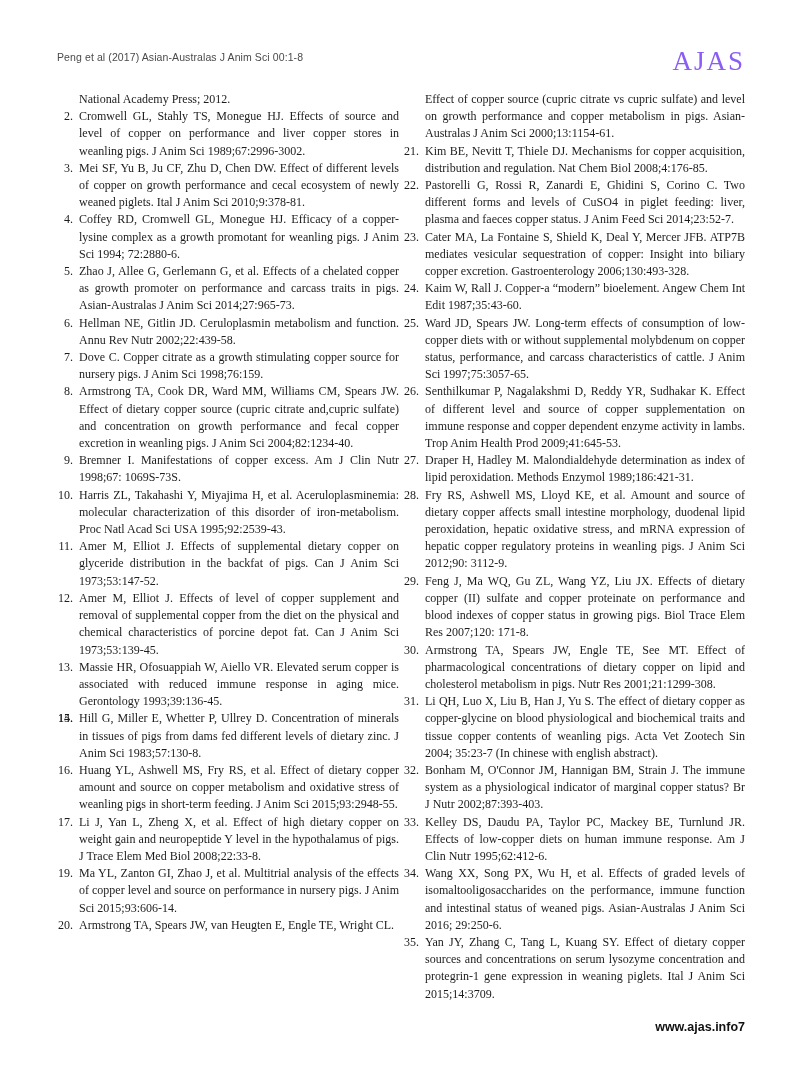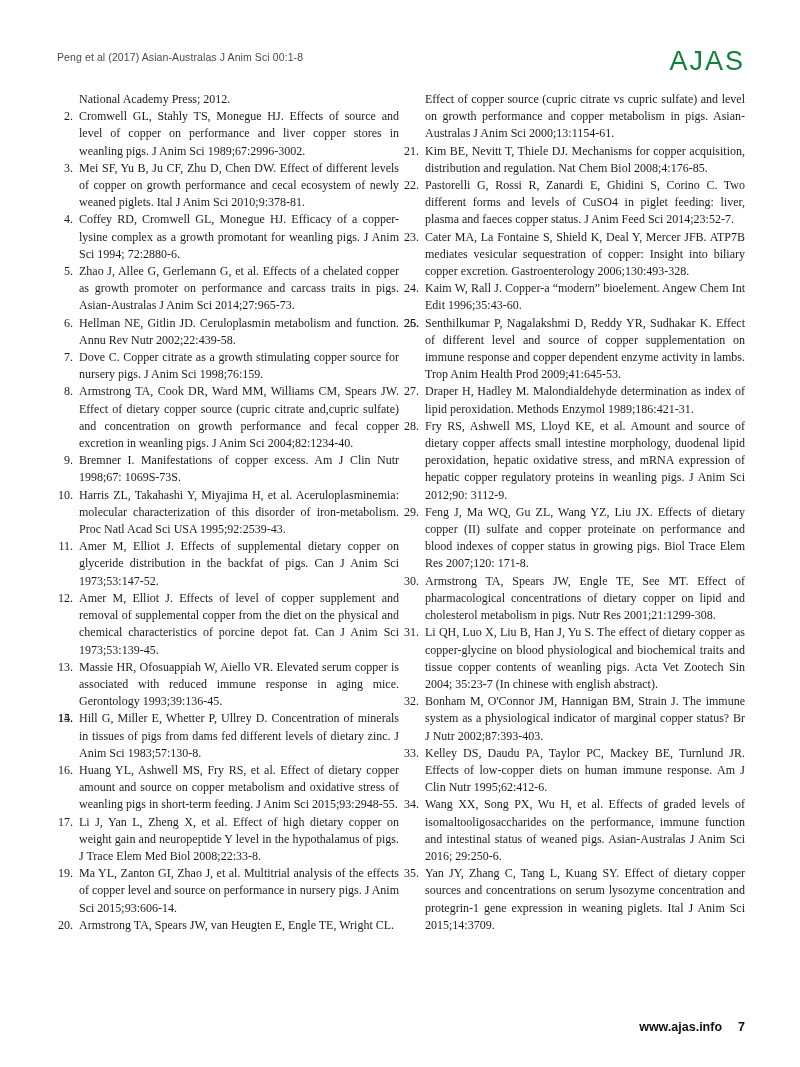--- a/index.html
+++ b/index.html
@@ -52,35 +52,34 @@
     width: 16px;
     text-align: right;
     white-space: nowrap;
   }
   
   #footer {
     position: absolute;
     right: 55px; top: 1020px;
     display: flex;
     align-items: baseline;
-    gap: 16px;
     font-family: "Liberation Sans", sans-serif;
     font-weight: bold;
     font-size: 12.5px;
     color: #111111;
   }
 </style>
 </head>
 <body>
 
 <div id="page">
 
   <div id="running-head">Peng et al (2017) Asian-Australas J Anim Sci 00:1-8</div>
 
-  <div id="journal-logo" style="color: #15803d;">AJAS</div>
+  <div id="journal-logo" style="color: #8b5cf6; font-family: Liberation Serif, serif;">AJAS</div>
 
   <div id="columns">
     <div class="col" id="col-left">
         <div class="ref"><span>National Academy Press; 2012.</span></div>
         <div class="ref"><span class="num">2.</span><span>Cromwell GL, Stahly TS, Monegue HJ. Effects of source and level of copper on performance and liver copper stores in weanling pigs. J Anim Sci 1989;67:2996-3002.</span></div>
         <div class="ref"><span class="num">3.</span><span>Mei SF, Yu B, Ju CF, Zhu D, Chen DW. Effect of different levels of copper on growth performance and cecal ecosystem of newly weaned piglets. Ital J Anim Sci 2010;9:378-81.</span></div>
         <div class="ref"><span class="num">4.</span><span>Coffey RD, Cromwell GL, Monegue HJ. Efficacy of a copper-lysine complex as a growth promotant for weanling pigs. J Anim Sci 1994; 72:2880-6.</span></div>
         <div class="ref"><span class="num">5.</span><span>Zhao J, Allee G, Gerlemann G, et al. Effects of a chelated copper as growth promoter on performance and carcass traits in pigs. Asian-Australas J Anim Sci 2014;27:965-73.</span></div>
         <div class="ref"><span class="num">6.</span><span>Hellman NE, Gitlin JD. Ceruloplasmin metabolism and function. Annu Rev Nutr 2002;22:439-58.</span></div>
         <div class="ref"><span class="num">7.</span><span>Dove C. Copper citrate as a growth stimulating copper source for nursery pigs. J Anim Sci 1998;76:159.</span></div>
@@ -95,22 +94,22 @@
         <div class="ref"><span class="num">16.</span><span>Huang YL, Ashwell MS, Fry RS, et al. Effect of dietary copper amount and source on copper metabolism and oxidative stress of weanling pigs in short-term feeding. J Anim Sci 2015;93:2948-55.</span></div>
         <div class="ref"><span class="num">17.</span><span>Li J, Yan L, Zheng X, et al. Effect of high dietary copper on weight gain and neuropeptide Y level in the hypothalamus of pigs. J Trace Elem Med Biol 2008;22:33-8.</span></div>
         <div class="ref"><span class="num">19.</span><span>Ma YL, Zanton GI, Zhao J, et al. Multitrial analysis of the effects of copper level and source on performance in nursery pigs. J Anim Sci 2015;93:606-14.</span></div>
         <div class="ref"><span class="num">20.</span><span>Armstrong TA, Spears JW, van Heugten E, Engle TE, Wright CL.</span></div>
       </div>
     <div class="col" id="col-right">
         <div class="ref"><span>Effect of copper source (cupric citrate vs cupric sulfate) and level on growth performance and copper metabolism in pigs. Asian-Australas J Anim Sci 2000;13:1154-61.</span></div>
         <div class="ref"><span class="num">21.</span><span>Kim BE, Nevitt T, Thiele DJ. Mechanisms for copper acquisition, distribution and regulation. Nat Chem Biol 2008;4:176-85.</span></div>
         <div class="ref"><span class="num">22.</span><span>Pastorelli G, Rossi R, Zanardi E, Ghidini S, Corino C. Two different forms and levels of CuSO4 in piglet feeding: liver, plasma and faeces copper status. J Anim Feed Sci 2014;23:52-7.</span></div>
         <div class="ref"><span class="num">23.</span><span>Cater MA, La Fontaine S, Shield K, Deal Y, Mercer JFB. ATP7B mediates vesicular sequestration of copper: Insight into biliary copper excretion. Gastroenterology 2006;130:493-328.</span></div>
-        <div class="ref"><span class="num">24.</span><span>Kaim W, Rall J. Copper-a “modern” bioelement. Angew Chem Int Edit 1996;35:43-60.</span></div>
-        <div class="ref"><span class="num">25.</span></div>
+        <div class="ref"><span class="num">24.</span><span>Kaim W, Rall J. Copper-a “modern” bioelement. Angew Chem Int Edit 1987;35:43-60.</span></div>
+        <div class="ref"><span class="num">25.</span><span>Ward JD, Spears JW. Long-term effects of consumption of low-copper diets with or without supplemental molybdenum on copper status, performance, and carcass characteristics of cattle. J Anim Sci 1997;75:3057-65.</span></div>
         <div class="ref"><span class="num">26.</span><span>Senthilkumar P, Nagalakshmi D, Reddy YR, Sudhakar K. Effect of different level and source of copper supplementation on immune response and copper dependent enzyme activity in lambs. Trop Anim Health Prod 2009;41:645-53.</span></div>
         <div class="ref"><span class="num">27.</span><span>Draper H, Hadley M. Malondialdehyde determination as index of lipid peroxidation. Methods Enzymol 1989;186:421-31.</span></div>
         <div class="ref"><span class="num">28.</span><span>Fry RS, Ashwell MS, Lloyd KE, et al. Amount and source of dietary copper affects small intestine morphology, duodenal lipid peroxidation, hepatic oxidative stress, and mRNA expression of hepatic copper regulatory proteins in weanling pigs. J Anim Sci 2012;90: 3112-9.</span></div>
         <div class="ref"><span class="num">29.</span><span>Feng J, Ma WQ, Gu ZL, Wang YZ, Liu JX. Effects of dietary copper (II) sulfate and copper proteinate on performance and blood indexes of copper status in growing pigs. Biol Trace Elem Res 2007;120: 171-8.</span></div>
         <div class="ref"><span class="num">30.</span><span>Armstrong TA, Spears JW, Engle TE, See MT. Effect of pharmacological concentrations of dietary copper on lipid and cholesterol metabolism in pigs. Nutr Res 2001;21:1299-308.</span></div>
         <div class="ref"><span class="num">31.</span><span>Li QH, Luo X, Liu B, Han J, Yu S. The effect of dietary copper as copper-glycine on blood physiological and biochemical traits and tissue copper contents of weanling pigs. Acta Vet Zootech Sin 2004; 35:23-7 (In chinese with english abstract).</span></div>
         <div class="ref"><span class="num">32.</span><span>Bonham M, O'Connor JM, Hannigan BM, Strain J. The immune system as a physiological indicator of marginal copper status? Br J Nutr 2002;87:393-403.</span></div>
         <div class="ref"><span class="num">33.</span><span>Kelley DS, Daudu PA, Taylor PC, Mackey BE, Turnlund JR. Effects of low-copper diets on human immune response. Am J Clin Nutr 1995;62:412-6.</span></div>
         <div class="ref"><span class="num">34.</span><span>Wang XX, Song PX, Wu H, et al. Effects of graded levels of isomaltooligosaccharides on the performance, immune function and intestinal status of weaned pigs. Asian-Australas J Anim Sci 2016; 29:250-6.</span></div>
         <div class="ref"><span class="num">35.</span><span>Yan JY, Zhang C, Tang L, Kuang SY. Effect of dietary copper sources and concentrations on serum lysozyme concentration and protegrin-1 gene expression in weaning piglets. Ital J Anim Sci 2015;14:3709.</span></div>

